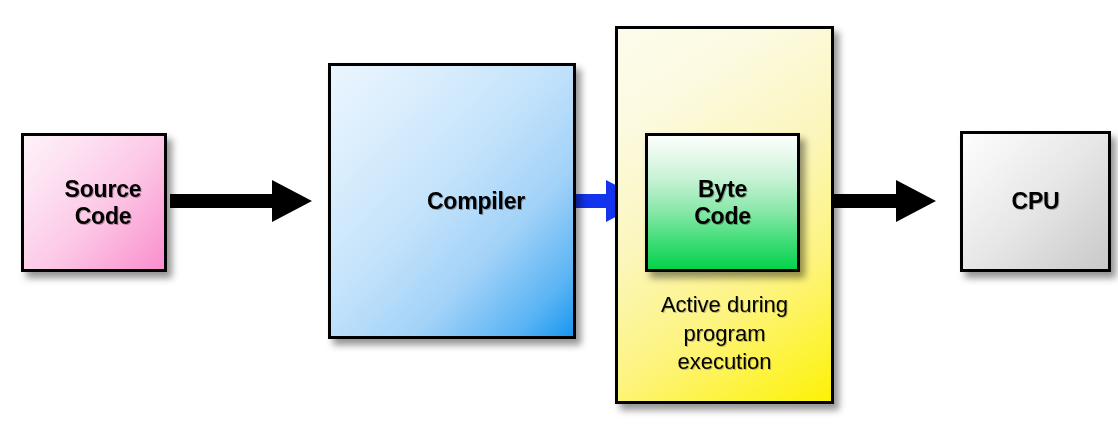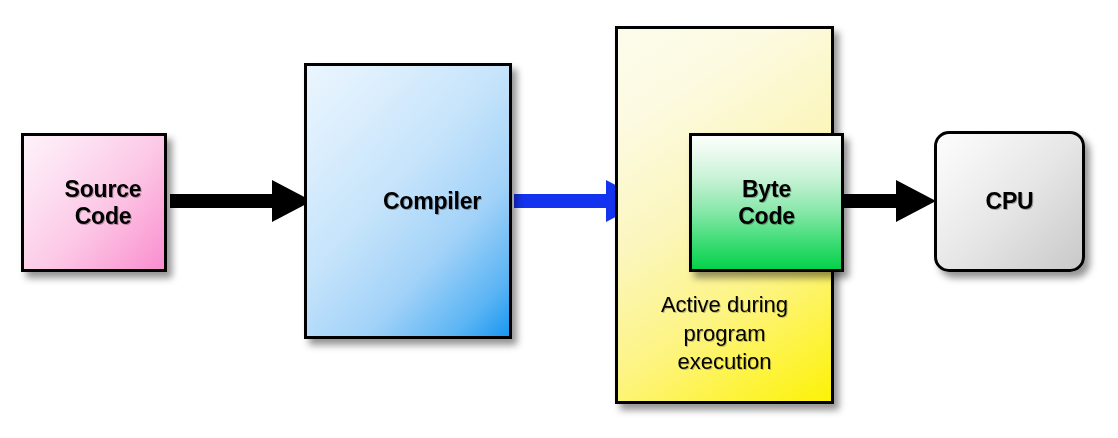--- a/index.html
+++ b/index.html
@@ -43,51 +43,49 @@
   
   #box-source {
     left: 21px;  top: 133px;
     width: 146px; height: 139px;
     background: linear-gradient(132deg,
         #fdf2f9 0%, #fde3f3 22%, #fcc8e6 55%, #fba8d8 80%, #f98ed0 100%);
   }
   #box-source .box-label { font-size: 23px; margin-left: 18px; }
 
   #box-compiler {
-    left: 304px; top: 63px;
-    width: 208px; height: 276px;
+    left: 328px; top: 63px;
+    width: 248px; height: 276px;
     background: linear-gradient(133deg,
         #eaf5fe 0%, #ddeffd 18%, #c4e3fb 45%, #a2d2f8 68%, #5ab4f4 88%, #1897f0 100%);
     padding-left: 48px;
   }
   #box-compiler .box-label { font-size: 23px; }
 
   #box-runtime {
     left: 615px; top: 26px;
     width: 219px; height: 378px;
     background: linear-gradient(147deg,
         #fdfcec 0%, #fcfae0 20%, #fbf6bd 45%, #fdf47f 70%, #fdf33a 87%, #fcf207 100%);
     display: block;
   }
 
   #box-bytecode {
     left: 645px; top: 133px;
     width: 155px; height: 139px;
     background: linear-gradient(180deg,
         #fbfefb 0%, #ebfaef 12%, #c7f2d5 32%, #8ce8ac 55%, #3ddc75 80%, #04d24a 100%);
-    margin-left: 44px;
   }
   #box-bytecode .box-label { font-size: 23px; }
 
   #box-cpu {
-    left: 934px; top: 131px;
+    left: 960px; top: 131px;
     width: 151px; height: 141px;
     background: linear-gradient(134deg,
         #fdfdfd 0%, #f4f4f4 22%, #e6e6e6 52%, #d6d6d6 78%, #c9c9c9 100%);
-    border-radius: 15px;
   }
   #box-cpu .box-label { font-size: 23px; }
 
   
   #runtime-caption {
     position: absolute;
     left: 0; right: 0;
     top: 262px;
     font-size: 22px;
     font-weight: normal;

